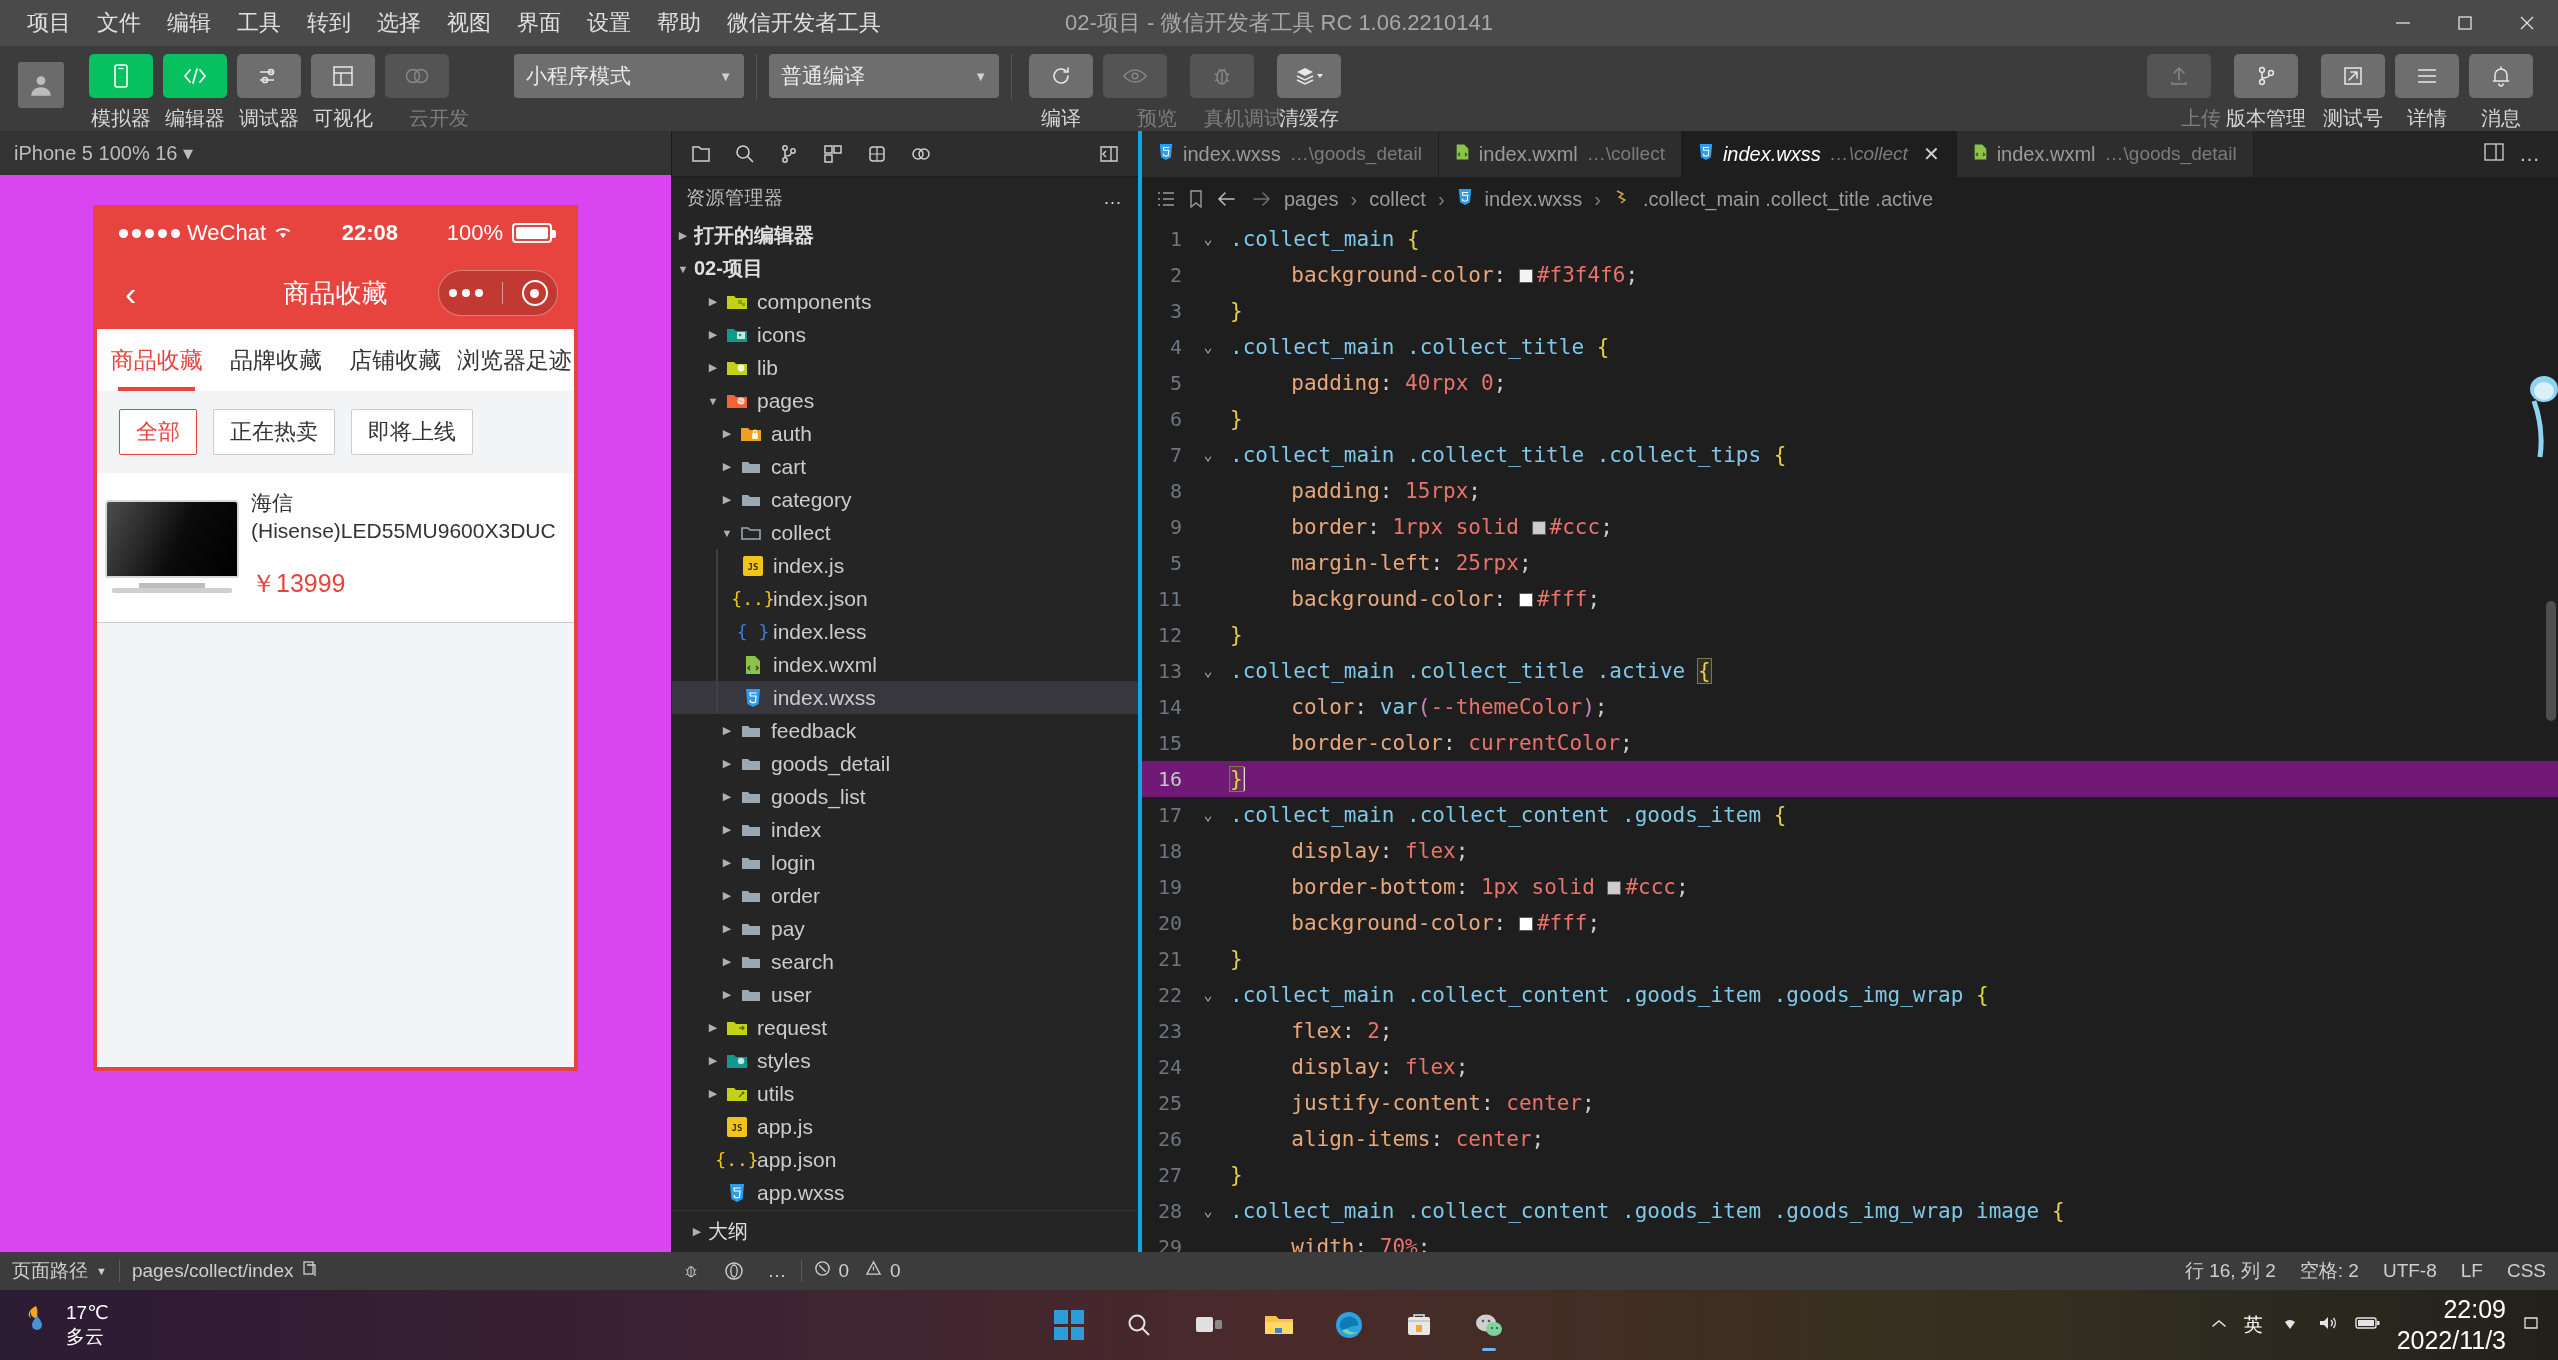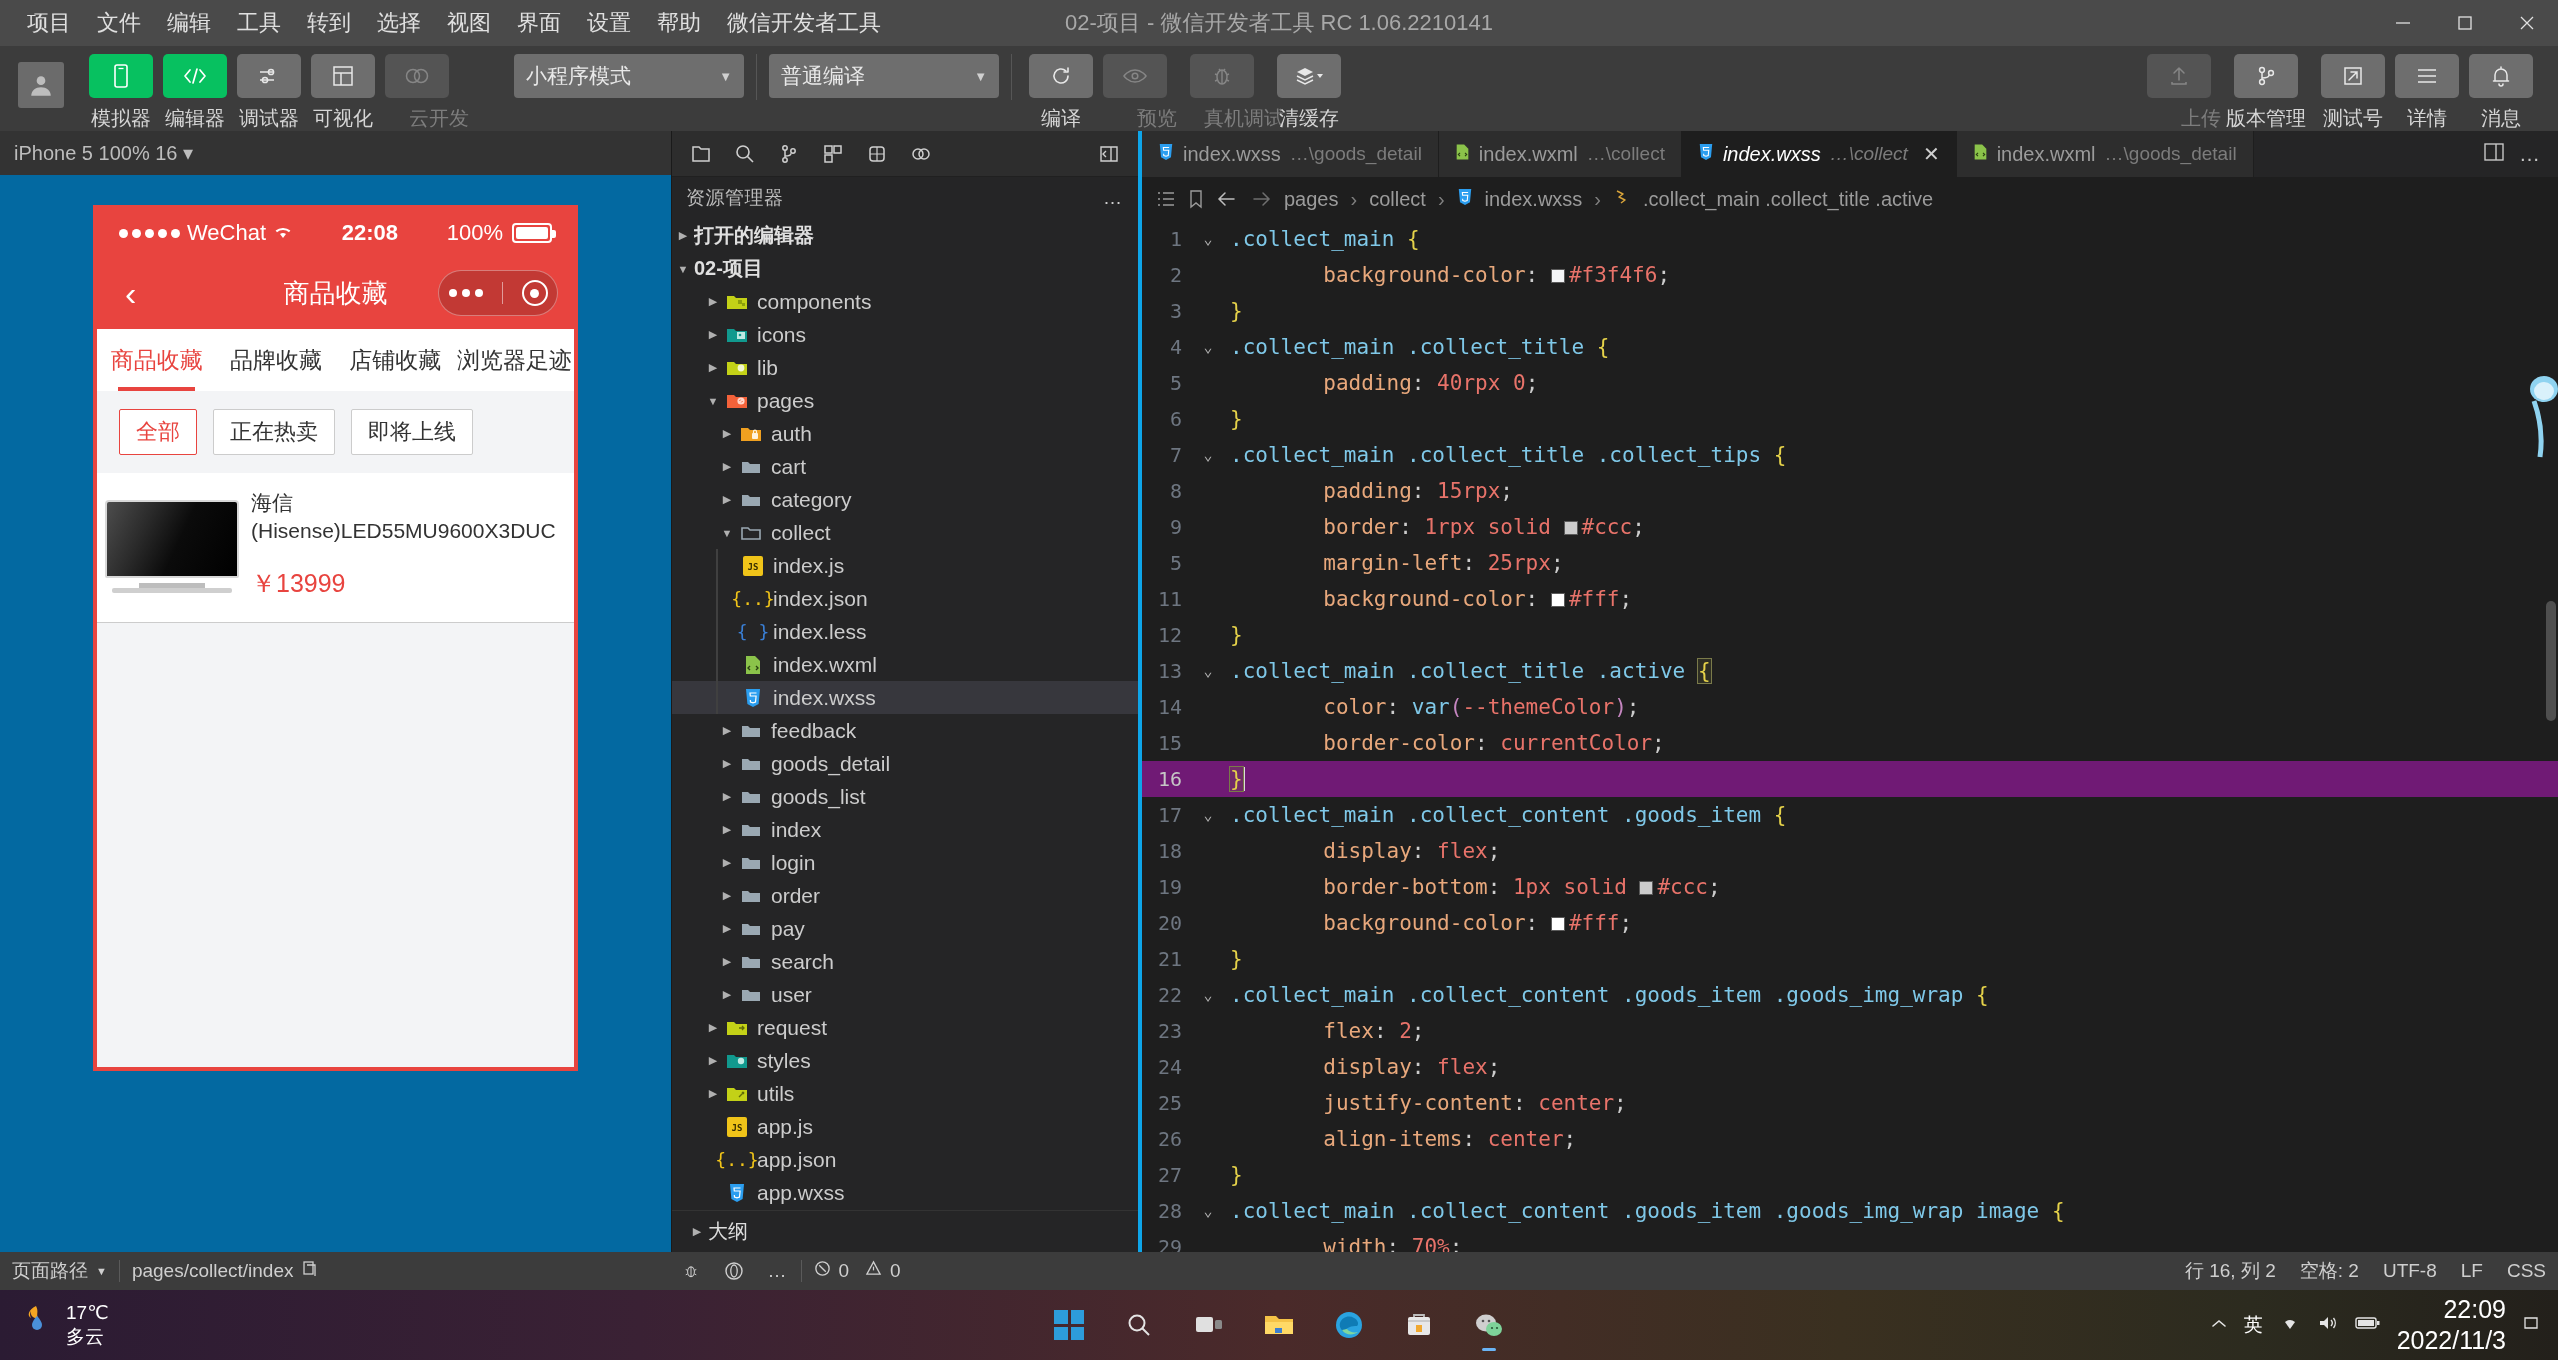--- a/index.html
+++ b/index.html
@@ -74,21 +74,21 @@
 
   
   .sim-pane {
     width: 672px; flex: none; background: #2d2d2d; display: flex; flex-direction: column;
     border-right: 1px solid #1a1a1a;
   }
   .sim-head {
     height: 44px; display: flex; align-items: center; padding-left: 14px;
     font-size: 20px; color: #bdbdbd; background: #333333; flex: none;
   }
-  .sim-stage { flex: 1; display: flex; justify-content: center; padding-top: 30px; background:#0369a1; }
+  .sim-stage { flex: 1; display: flex; justify-content: center; padding-top: 30px; background:#d946ef; }
   .phone {
     width: 485px; height: 866px; border: 4px solid #e8443f; background: #f3f4f6;
     display: flex; flex-direction: column; overflow: hidden;
   }
   .st-bar {
     height: 48px; background: #e8443f; color: #fff; display: flex; align-items: center;
     padding: 0 22px; font-size: 22px; flex: none;
   }
   .st-left { display: flex; align-items: center; gap: 7px; }
   .dots5 { display:flex; gap:4px; }
@@ -206,21 +206,21 @@
     width: 52px; text-align: right; color: #6e7681; flex: none;
     font-family: "DejaVu Sans Mono", monospace; font-size: 20px; padding-right: 12px;
   }
   .cline.hl .lnum { color: #c6c6c6; }
   .fold { width: 28px; text-align:center; color: #b0b0b0; font-size: 15px; flex:none; }
   .ctext { padding-left: 8px; }
   .ind { display:inline-block; width: 36px; }
   .ind-bar { border-left: 1px solid #484848; }
   .sw { display:inline-block; width: 14px; height: 14px; margin-right: 4px; vertical-align: -1px; border:1px solid #5a5a5a;}
   .k-sel { color: #7fc8e8; }
-  .k-prop { color: #e8a87c; margin-left: 32px; }
+  .k-prop { color: #e8a87c; }
   .k-val { color: #e8736a; }
   .k-brace { color: #e5d24a; }
   .k-fn { color: #7fc8e8; }
   .k-paren { color: #c586c0; }
   .k-num { color: #e8736a; }
   .box-hl { outline: 1px solid #7a7a4a; background: rgba(120,120,60,.18); }
   .caret-bar { display:inline-block; width:2px; height:24px; background:#dcdcdc; vertical-align:-5px; }
   .minimap-scroll {
     position: absolute; right: 0; top: 0; bottom: 0; width: 16px; background: transparent;
   }

